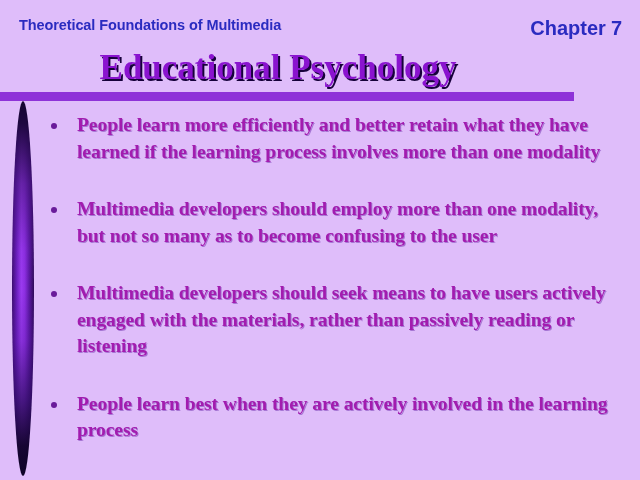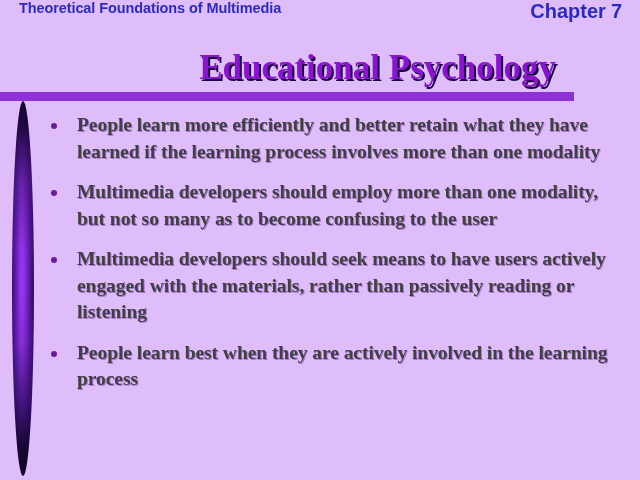--- a/index.html
+++ b/index.html
@@ -17,21 +17,21 @@
     position: relative;
     width: 640px;
     height: 480px;
     background: #dfbdfa;
     overflow: hidden;
   }
 
   
   .header {
     position: absolute;
-    top: 0;
+    top: 17px;
     left: 0;
     width: 640px;
     height: 20px;
   }
   .header-left {
     position: absolute;
     left: 19px;
     top: 0;
     font-family: "Liberation Sans", sans-serif;
     font-weight: bold;
@@ -53,21 +53,21 @@
   .header-right .chapnum {
     margin-left: 5px;
   }
 
   
   .title {
     position: absolute;
     top: 49px;
     left: 0;
     width: 556px;
-    text-align: right;
+    text-align: center;
     font-family: "Liberation Serif", serif;
     font-weight: bold;
     font-size: 35px;
     line-height: 38px;
     color: #8a13cf;
     text-shadow: 2px 2px 0 #16013a;
     white-space: nowrap;
   }
 
   
@@ -115,37 +115,37 @@
     top: 112px;
     width: 640px;
   }
   .bullet {
     position: relative;
     margin: 0 0 0 0;
     padding-left: 77px;
     padding-right: 18px;
   }
   .bullet + .bullet {
-    margin-top: 14px;
+    margin-top: 31px;
   }
   .bullet-marker {
     position: absolute;
     left: 51px;
     top: 11px;
     width: 6px;
     height: 6px;
     border-radius: 50%;
     background: #6a1b9a;
   }
   .bullet-text {
     font-family: "Liberation Serif", serif;
     font-weight: bold;
     font-size: 19.5px;
     line-height: 26.5px;
-    color: #404040;
+    color: #a21caf;
     text-shadow: 1px 1px 0 rgba(120,60,180,0.55);
     letter-spacing: -0.05px;
   }
 </style>
 </head>
 <body>
 
 <div id="slide">
 
   <div class="header">

